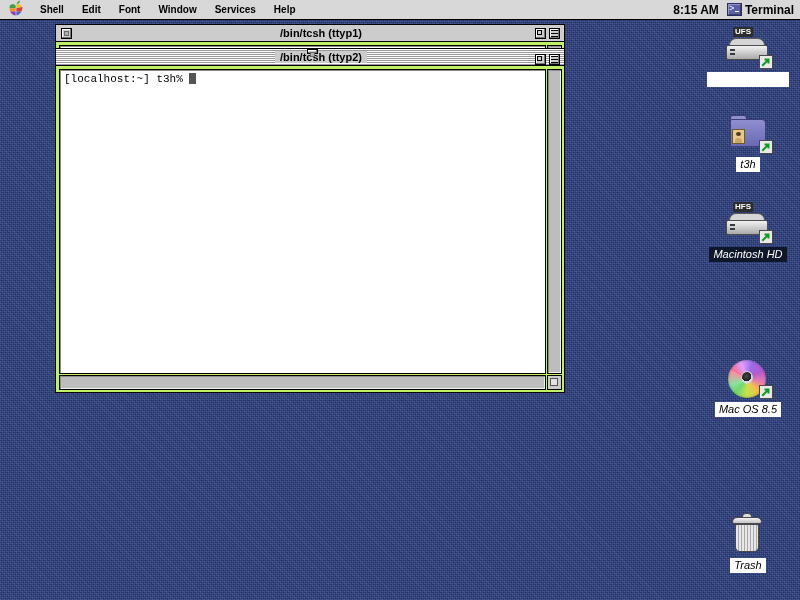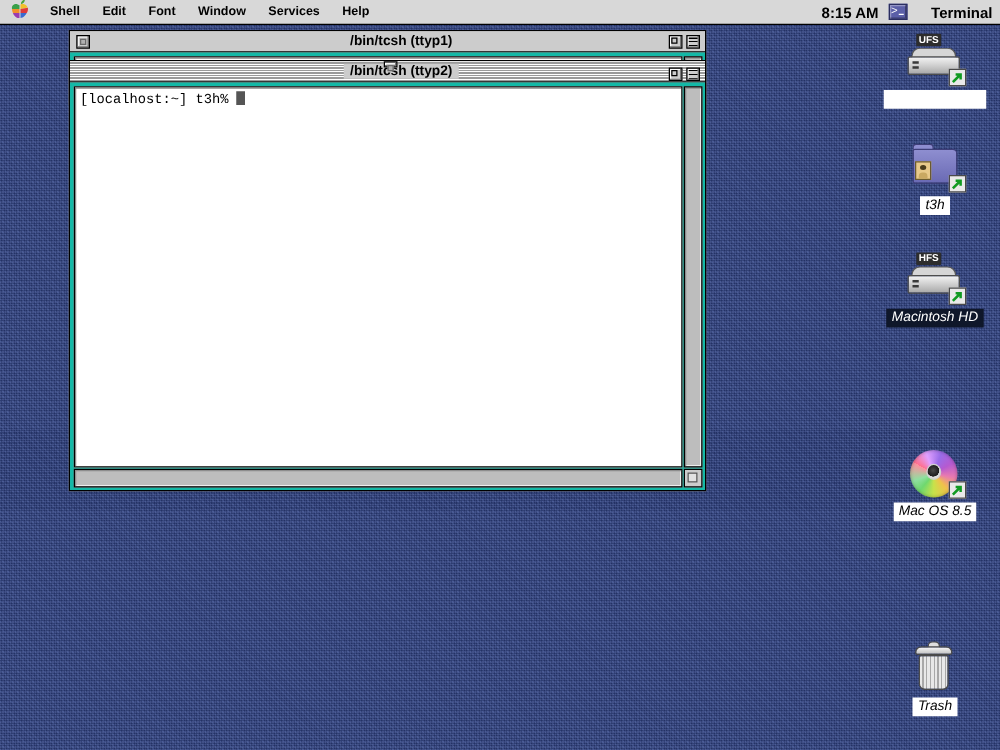--- a/index.html
+++ b/index.html
@@ -63,21 +63,21 @@
   #clock {
     font-size: 12px;
     font-weight: bold;
     color: #000000;
     padding-right: 8px;
     white-space: nowrap;
   }
   #app-menu {
     display: flex;
     align-items: center;
-    gap: 19px;
+    gap: 3px;
   }
   #app-menu .label {
     font-size: 12px;
     font-weight: bold;
     color: #000;
     white-space: nowrap;
   }
   .term-badge {
     width: 15px; height: 13px;
     background: #5b5fa8;
@@ -187,21 +187,21 @@
     left: 1px; top: 1px;
     width: 7px; height: 7px;
     box-sizing: border-box;
     background:
       repeating-linear-gradient(180deg, #000 0 1px, #cccccc 1px 3px);
   }
 
   .win-body {
     position: absolute;
     left: 0; right: 0; top: 17px; bottom: 0;
-    background: #14b8a6;
+    background: #bef264;
     box-sizing: border-box;
   }
   .term-area {
     position: absolute;
     left: 3px; top: 3px;
     right: 18px; bottom: 18px;
     background: #ffffff;
     border: 1px solid #000;
     box-sizing: border-box;
     overflow: hidden;

